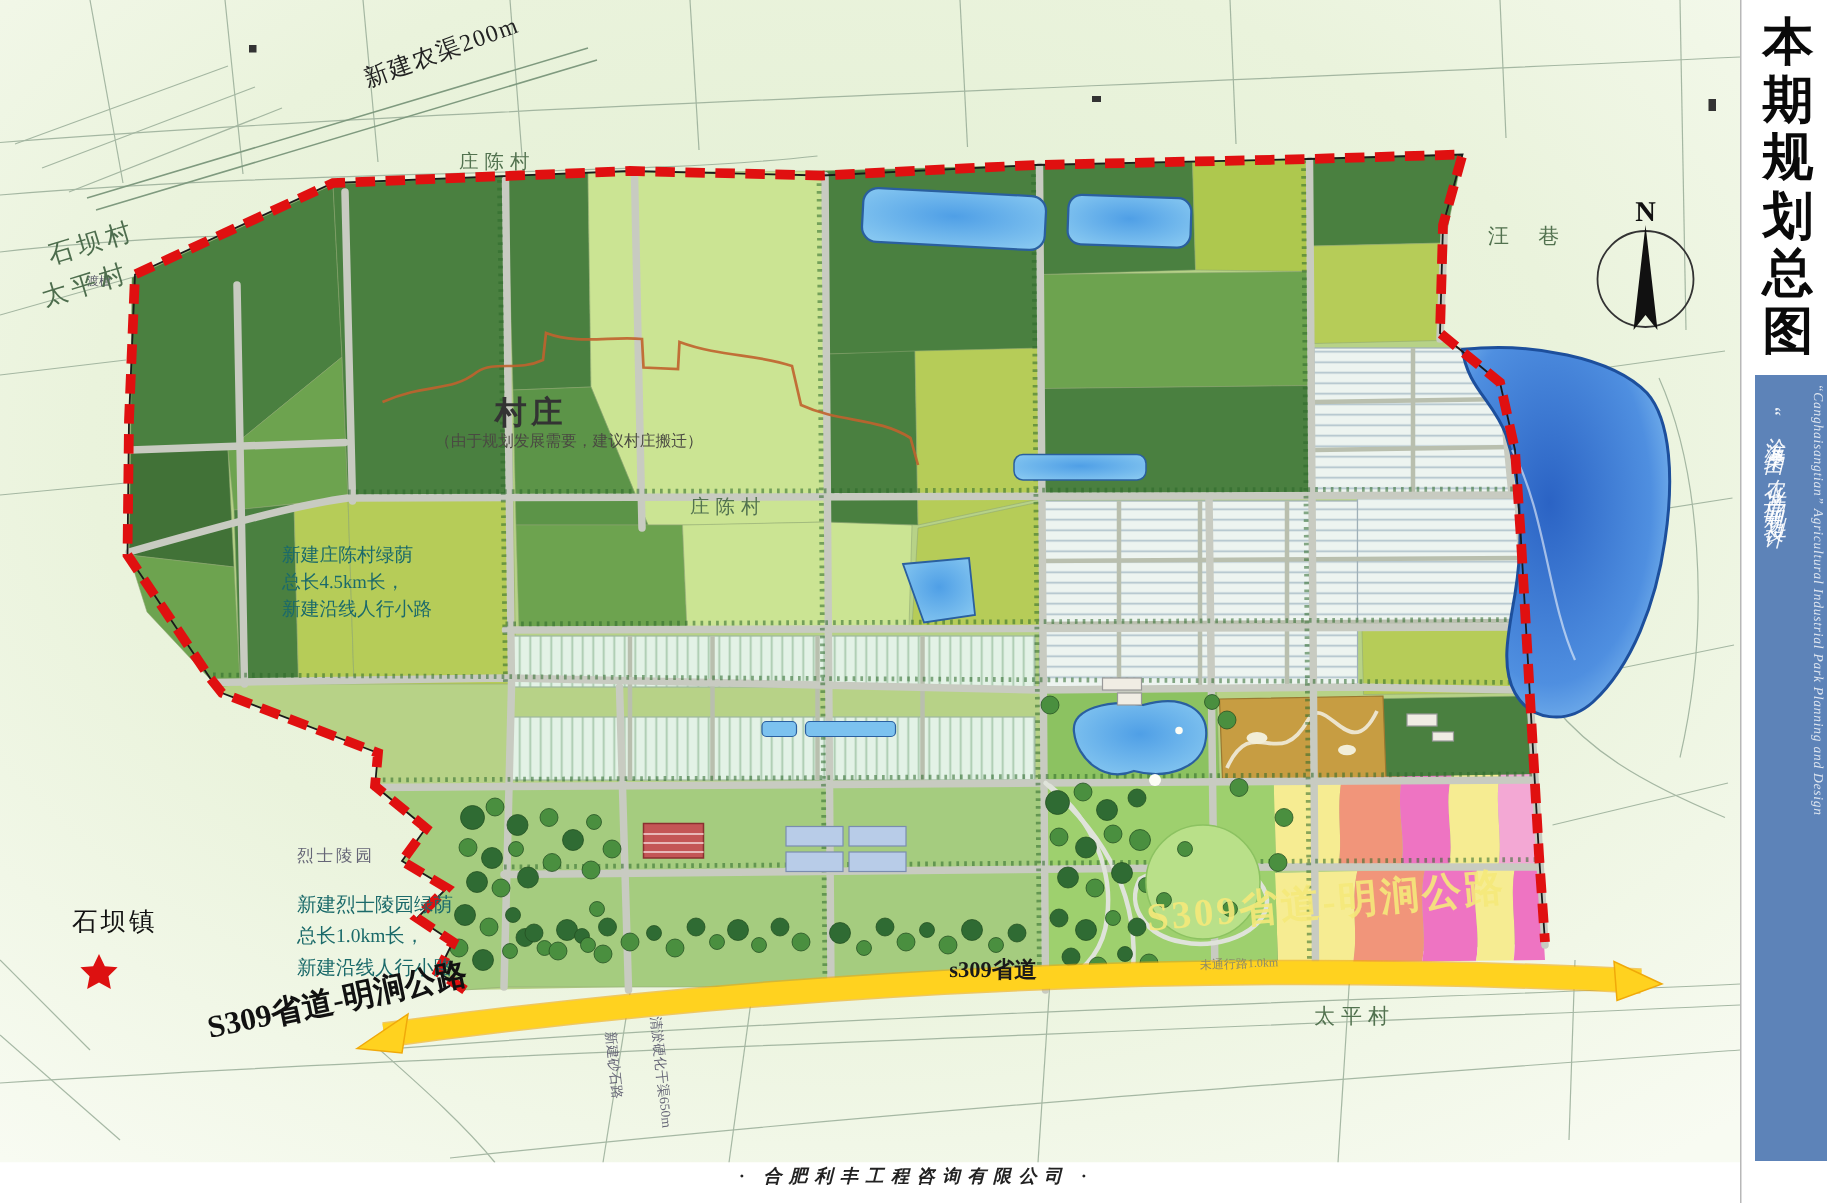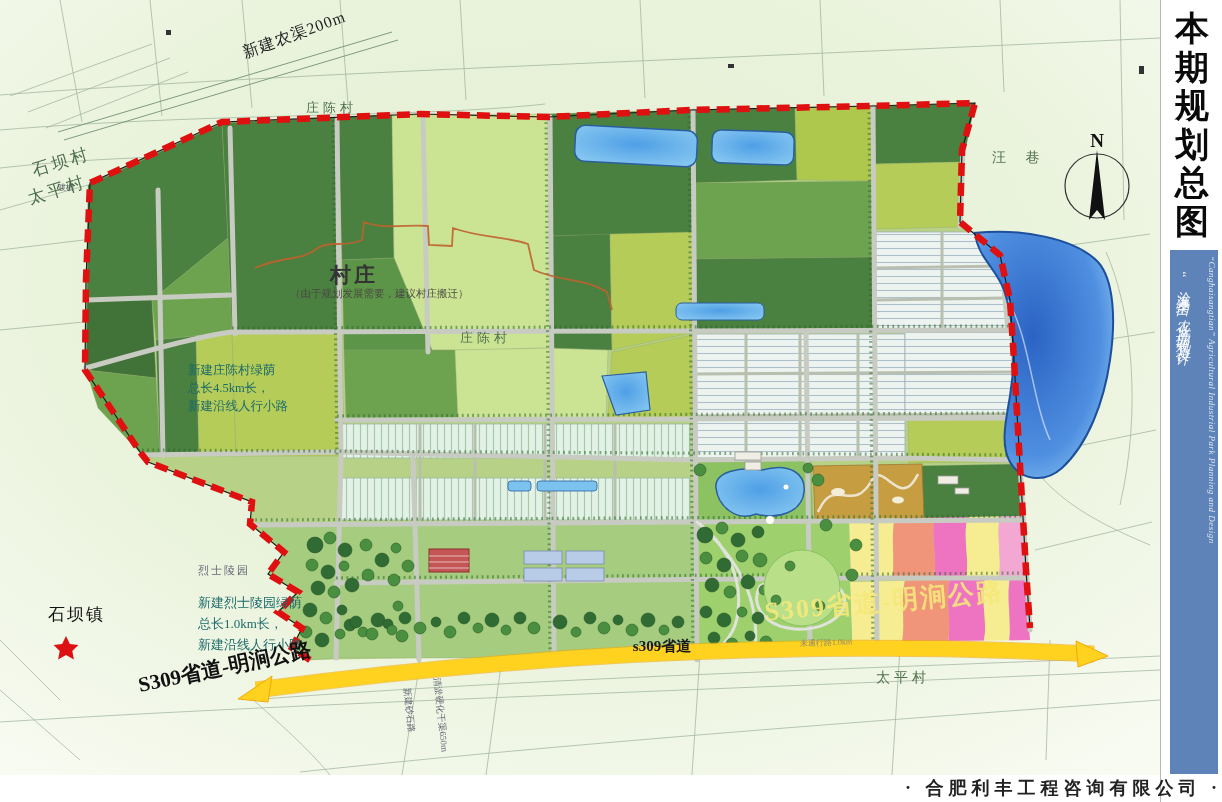--- a/index.html
+++ b/index.html
@@ -10,22 +10,22 @@
   .sidebar{position:absolute;left:1160px;top:0;width:62px;height:802px;background:#ffffff;
            border-left:1px solid #b8b8b8;}
   .sheet-title{margin-top:10px;text-align:center;font-weight:bold;font-size:34px;line-height:38.5px;
                color:#0a0a0a;font-family:"Liberation Serif",serif;}
   .blue-panel{position:absolute;left:9px;top:250px;width:48px;height:524px;background:#5d83b8;}
   .panel-cn{position:absolute;left:3px;top:20px;height:492px;writing-mode:vertical-rl;
             font-size:13.5px;letter-spacing:4px;color:rgba(255,255,255,.92);font-style:italic;}
   .panel-en{position:absolute;right:1px;top:6px;height:512px;writing-mode:vertical-rl;
             font-size:9px;letter-spacing:.5px;color:rgba(255,255,255,.8);font-style:italic;
             font-family:"Liberation Serif",serif;}
-  .footer{position:absolute;left:0;top:776px;width:1222px;text-align:right;font-size:18px;
-          letter-spacing:5px;color:#222;font-weight:bold;}
+  .footer{position:absolute;left:0;top:776px;width:1222px;text-align:center;font-size:12px;
+          letter-spacing:5px;color:#222;font-style:italic;font-weight:bold;}
 </style>
 </head>
 <body>
 
 <div class="stage">
 
   <div class="map-wrap">
   <svg viewBox="0 0 1160 775" width="1160" height="775">
     <defs>
       <radialGradient id="bgGrad" cx="48%" cy="38%" r="78%">

